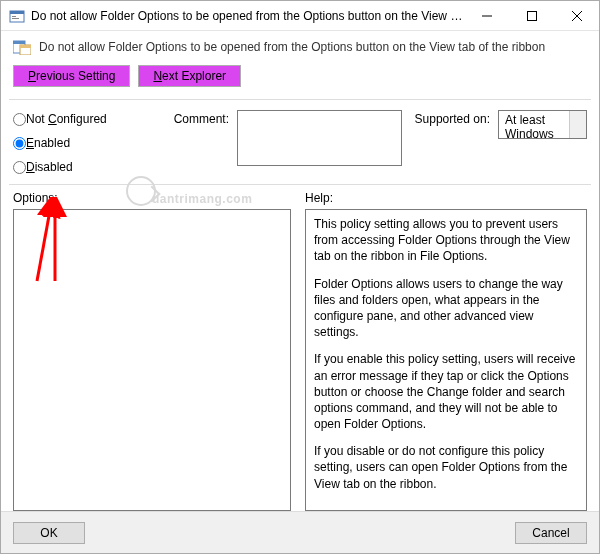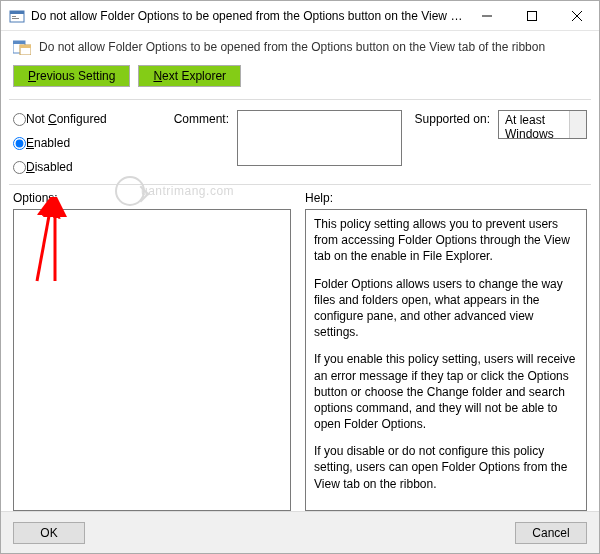--- a/index.html
+++ b/index.html
@@ -7,21 +7,21 @@
 .window { width: 600px; height: 554px; border: 1px solid #aaa; background: #fff; display: flex; flex-direction: column; position: relative; }
 .titlebar { height: 30px; display: flex; align-items: center; padding: 0 0 0 8px; border-bottom: 1px solid #e5e5e5; }
 .titlebar-icon { width: 16px; height: 16px; margin-right: 6px; }
 .titlebar-text { flex: 1; color: #000; white-space: nowrap; overflow: hidden; text-overflow: ellipsis; }
 .winbtn { width: 45px; height: 29px; display: flex; align-items: center; justify-content: center; color: #000; background: transparent; border: none; }
 .content { flex: 1; padding: 8px 12px 0 12px; display: flex; flex-direction: column; overflow: hidden; }
 .header-row { display: flex; align-items: center; gap: 8px; margin-bottom: 10px; }
 .header-icon { width: 18px; height: 16px; }
 .header-text { color: #333; }
 .nav-row { display: flex; gap: 8px; margin-bottom: 12px; }
-.btn { background: #84cc16; border: 1px solid #adadad; padding: 3px 14px; color: #000; min-width: 75px; text-align: center; }
+.btn { background: #d946ef; border: 1px solid #adadad; padding: 3px 14px; color: #000; min-width: 75px; text-align: center; }
 .sep { height: 1px; background: #ddd; margin: 0 -4px 10px -4px; }
 .config-row { display: flex; gap: 16px; }
 .radio-col { width: 120px; display: flex; flex-direction: column; gap: 10px; padding-top: 2px; }
 .radio-item { display: flex; align-items: center; }
 .radio-item input { margin: 0; width: 13px; height: 13px; }
 .radio-item label { color: #000; }
 .right-col { flex: 1; display: flex; gap: 8px; }
 .field-row { display: flex; align-items: flex-start; gap: 8px; }
 .field-label { width: 80px; text-align: right; color: #000; padding-top: 2px; }
 .comment-box { flex: 1; height: 56px; border: 1px solid #7a7a7a; background: #fff; resize: none; padding: 2px 4px; font-family: inherit; }
@@ -31,21 +31,21 @@
 .lower { display: flex; gap: 14px; flex: 1; overflow: hidden; }
 .options-col { width: 278px; display: flex; flex-direction: column; }
 .help-col { flex: 1; display: flex; flex-direction: column; }
 .col-label { color: #000; margin-bottom: 4px; }
 .options-box { flex: 1; border: 1px solid #7a7a7a; background: #fff; }
 .help-box { flex: 1; border: 1px solid #7a7a7a; background: #fff; padding: 6px 8px; overflow-y: auto; color: #000; line-height: 1.35; position: relative; }
 .help-box p { margin: 0 0 11px 0; }
 .footer { height: 42px; border-top: 1px solid #ddd; display: flex; align-items: center; justify-content: space-between; gap: 8px; padding: 0 12px; background: #f0f0f0; }
 .footer .btn { min-width: 72px; background: #e1e1e1; }
 .arrow { position: absolute; left: 30px; top: 196px; pointer-events: none; z-index: 10; }
-.watermark { position: absolute; left: 114px; top: 175px; color: #d8d8d8; font-size: 28px; font-weight: 400; pointer-events: none; z-index: 5; font-family: Arial, sans-serif; letter-spacing: 0.5px; display: flex; align-items: center; }
+.watermark { position: absolute; left: 125px; top: 175px; color: #d8d8d8; font-size: 28px; font-weight: 700; pointer-events: none; z-index: 5; font-family: Arial, sans-serif; letter-spacing: 0.5px; display: flex; align-items: flex-end; }
 .watermark-o { width: 30px; height: 30px; border: 2px solid #d8d8d8; border-radius: 50%; display: inline-flex; align-items: center; justify-content: center; margin-right: -4px; position: relative; }
 .watermark-o::after { content: ""; width: 10px; height: 10px; border: 2px solid #d8d8d8; border-top: none; border-left: none; transform: rotate(-45deg); position: absolute; right: -4px; top: 10px; }
 u { text-decoration: underline; }
 </style>
 </head>
 <body>
 
 <div class="window">
   <div class="titlebar">
     <span class="titlebar-icon">
@@ -127,21 +127,21 @@
     <div class="sep2"></div>
 
     <div class="lower">
       <div class="options-col">
         <span class="col-label">Options:</span>
         <div class="options-box"></div>
       </div>
       <div class="help-col">
         <span class="col-label">Help:</span>
         <div class="help-box">
-          <p>This policy setting allows you to prevent users from accessing Folder Options through the View tab on the enable in File Explorer.</p>
+          <p>This policy setting allows you to prevent users from accessing Folder Options through the View tab on the ribbon in File Options.</p>
           <p>Folder Options allows users to change the way files and folders open, what appears in the configure pane, and other advanced view settings.</p>
           <p>If you enable this policy setting, users will receive an error message if they tap or click the Options button or choose the Change folder and search options command, and they will not be able to open Folder Options.</p>
           <p>If you disable or do not configure this policy setting, users can open Folder Options from the View tab on the ribbon.</p>
         </div>
       </div>
     </div>
   </div>
 
   <div class="footer">
     <button class="btn">OK</button>

